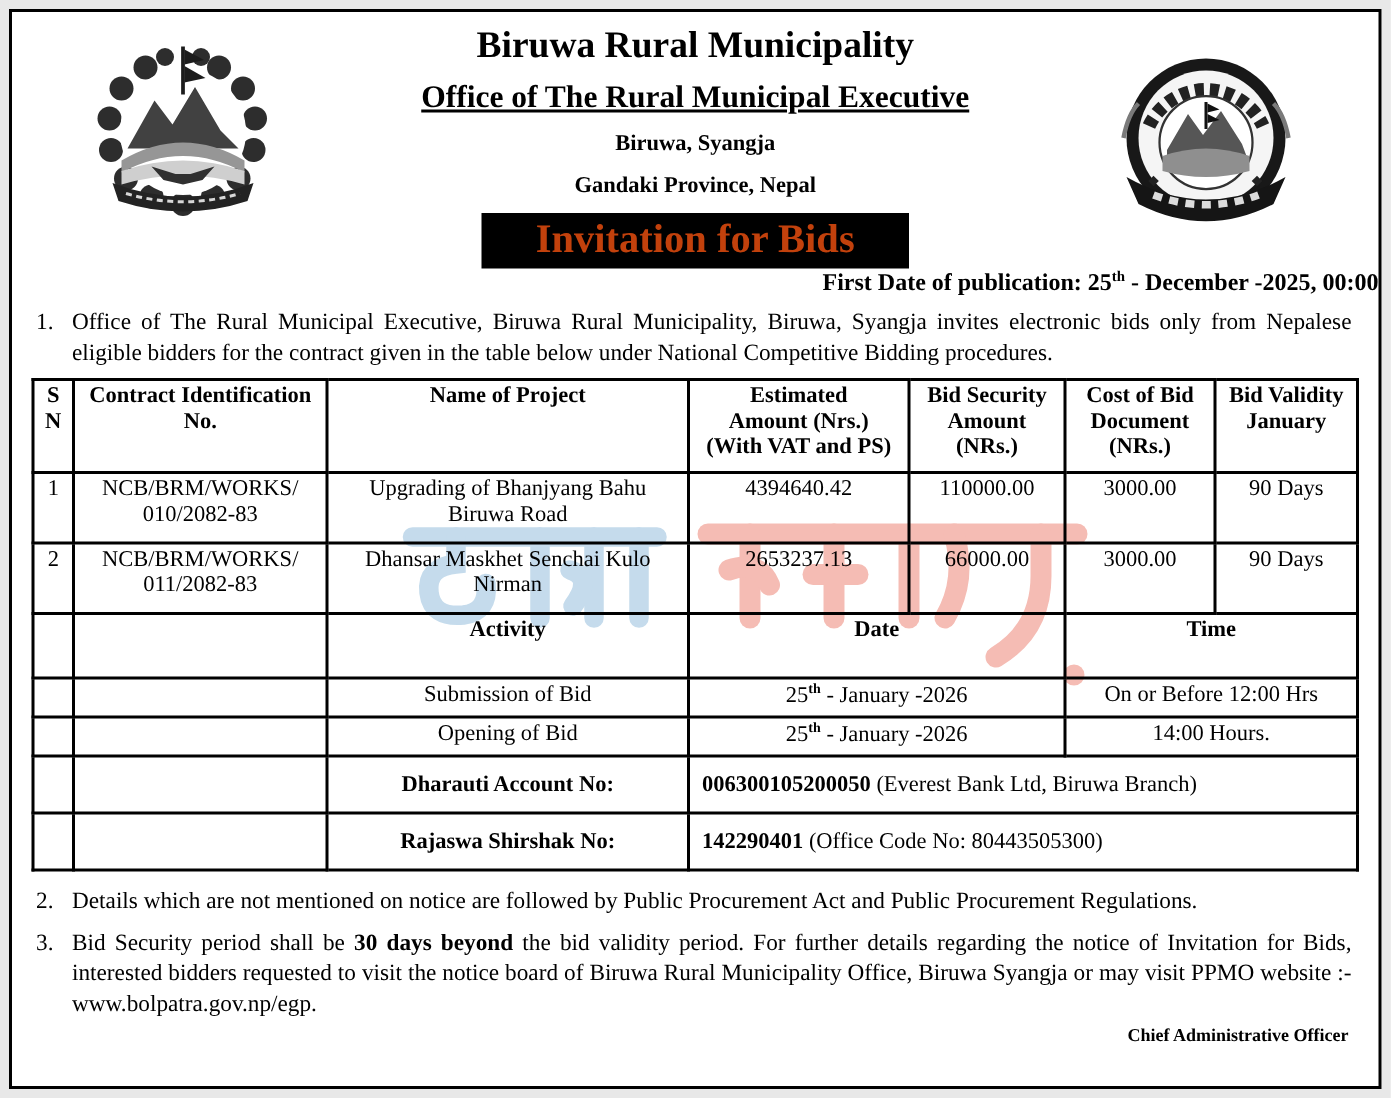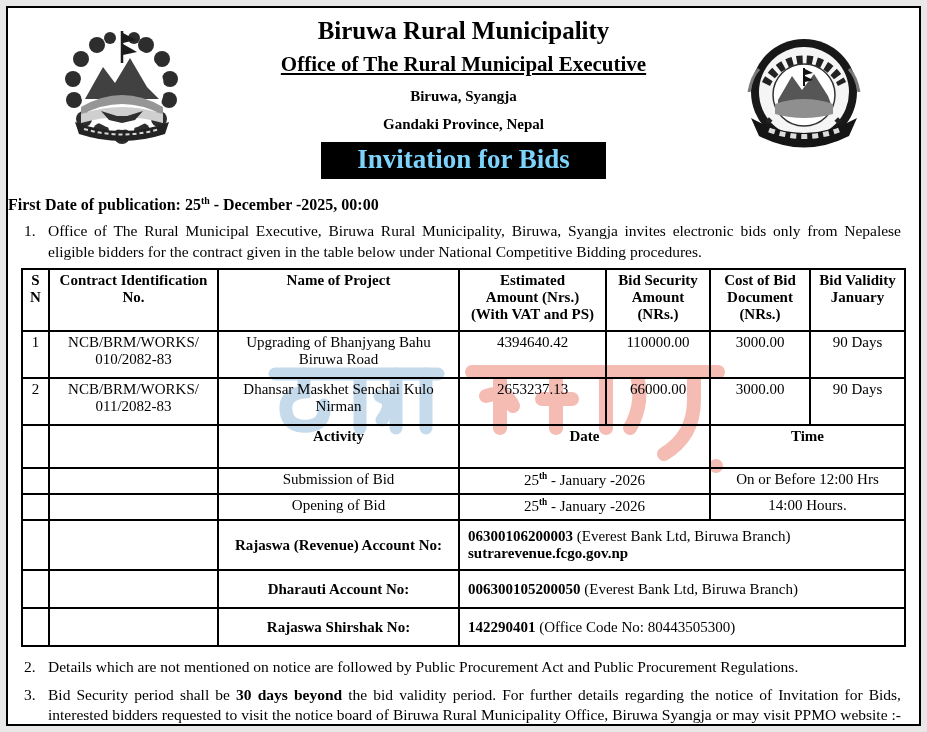--- a/index.html
+++ b/index.html
@@ -12,24 +12,24 @@
   
   .header { position:relative; text-align:center; padding-top:9px; }
   .logo { position:absolute; }
   .logo-left { left:48px; top:19px; }
   .logo-right { right:52px; top:24px; }
   .title-main { font-size:25px; font-weight:bold; }
   .title-office { font-size:21px; font-weight:bold; margin-top:7px;text-decoration:underline; }
   .title-sub { font-size:15px; font-weight:bold; margin-top:11px; }
   .banner-row { text-align:center; margin-top:9px; }
   .banner {
-    display:inline-block; background:#000; color:#7dd3fc;
+    display:inline-block; background:#000; color:#c2410c;
     font-size:27px; font-weight:bold; padding:2px 36px 4px;
   }
-  .pubdate { text-align:left; font-size:16px; font-weight:bold; margin-top:16px; }
+  .pubdate { text-align:right; font-size:16px; font-weight:bold; margin-top:0; }
   sup { font-size:0.62em; font-weight:bold; }
   
   .note { display:flex; margin:7px 18px 0 16px; font-size:15.5px; line-height:1.32; }
   .note .num { width:24px; flex:0 0 24px; }
   .note .ntext { flex:1; text-align:justify; }
   
   .table-wrap { position:relative; margin-top:6px; }
   .watermark { position:absolute; pointer-events:none; }
   table { border-collapse:collapse; margin:0 auto; width:883px; table-layout:fixed; position:relative; }
   td, th { border:2px solid #000; font-size:15px; padding:2px 3px; text-align:center; vertical-align:top; background:transparent; }
@@ -209,29 +209,20 @@
         <td colspan="2"><span>25</span><sup>th</sup><span> - January -2026</span></td>
         <td colspan="2">On or Before 12:00 Hrs</td>
       </tr>
       <tr class="sched">
         <td></td>
         <td></td>
         <td>Opening of Bid</td>
         <td colspan="2"><span>25</span><sup>th</sup><span> - January -2026</span></td>
         <td colspan="2">14:00 Hours.</td>
       </tr>
-      <tr class="acct acct-tall">
-        <td></td>
-        <td></td>
-        <td class="acct-label">Rajaswa (Revenue) Account No:</td>
-        <td colspan="4" class="acct-value">
-          <div><b>06300106200003</b><span> (Everest Bank Ltd, Biruwa Branch)</span></div>
-          <div><b>sutrarevenue.fcgo.gov.np</b></div>
-        </td>
-      </tr>
       <tr class="acct">
         <td></td>
         <td></td>
         <td class="acct-label">Dharauti Account No:</td>
         <td colspan="4" class="acct-value"><b>006300105200050</b><span> (Everest Bank Ltd, Biruwa Branch)</span></td>
       </tr>
       <tr class="acct">
         <td></td>
         <td></td>
         <td class="acct-label">Rajaswa Shirshak No:</td>

